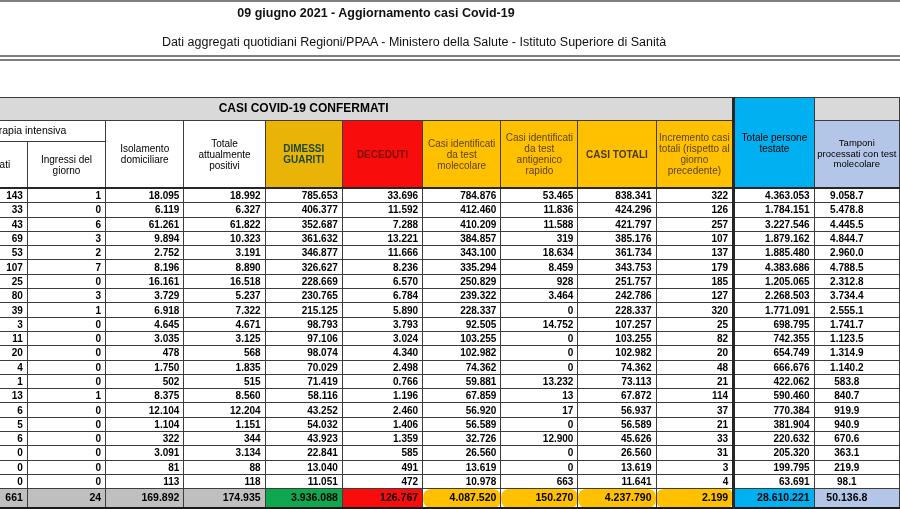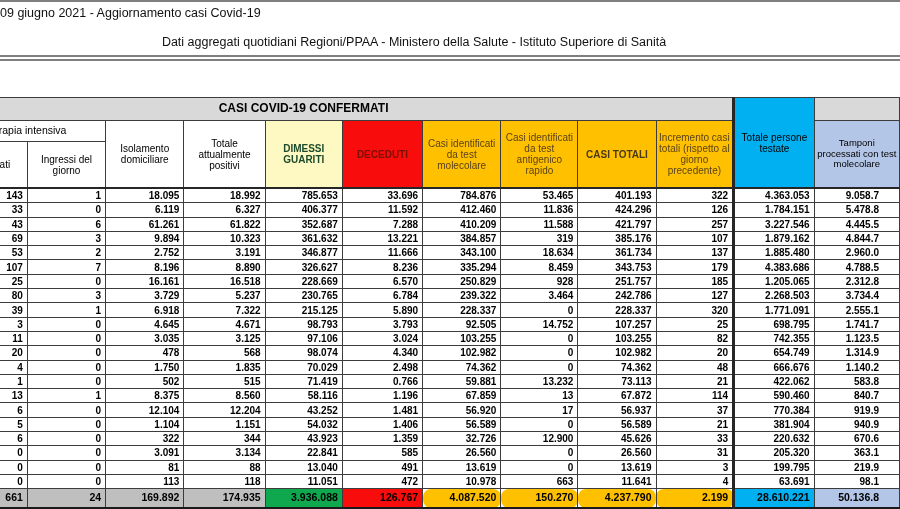--- a/index.html
+++ b/index.html
@@ -1,49 +1,49 @@
 <!DOCTYPE html>
 <html><head>
 <meta charset="utf-8">
 <style>
   html,body{margin:0;padding:0;background:#fff;}
   .frame{
     position:relative;width:900px;height:509px;overflow:hidden;background:#fff;
     font-family:"Liberation Sans",sans-serif;color:#000;
   }
   .topline{position:absolute;top:0;left:0;width:900px;height:2px;background:#7f7f7f;}
-  .title1{position:absolute;top:6px;left:0;width:752px;font-size:12.5px;font-weight:400;color:#111;}
+  .title1{position:absolute;top:6px;left:0;width:752px;text-align:center;font-size:12.5px;font-weight:700;color:#111;}
   .title2{position:absolute;top:35px;left:0;width:828px;text-align:center;font-size:12.5px;font-weight:400;color:#111;}
   .rule{position:absolute;top:55px;left:0;width:900px;height:2px;border-top:2px solid #7f7f7f;border-bottom:2px solid #7f7f7f;}
   .tablewrap{position:absolute;top:97px;left:-52px;}
   table{border-collapse:collapse;table-layout:fixed;}
   td{border:1px solid #3c3c3c;font-size:10px;line-height:1.1;white-space:nowrap;overflow:hidden;
      text-align:right;padding:0 4px 0 0;height:13.3px;font-weight:600;background:#fff;}
   thead td{white-space:normal;text-align:center;padding:1px 2px;font-weight:400;}
   td.band{background:#d9d9d9;font-weight:700;font-size:12px;height:20px;padding-right:76px;border-bottom:1px solid #3c3c3c;}
   td.graytop{background:#d9d9d9;height:20px;}
   td.groupti{height:18px;font-size:10.5px;}
   td.sub{height:43px;font-size:10px;}
   td.h2{font-size:10px;}
-  td.green{background:#fef9c3;color:#1c4a2b;font-weight:700;}
+  td.green{background:#eab308;color:#1c4a2b;font-weight:700;}
   td.red{background:#f90c0c;color:#7c0f06;font-weight:700;}
   td.yellow{background:#ffc000;color:#5b4318;}
   td.yellowb{background:#ffc000;color:#4a3a1a;font-weight:600;}
   td.cyan{background:#00b0f0;color:#000;}
   td.peri{background:#b4c6e7;color:#000;font-size:9.5px;}
   td.thickL{border-left:3px solid #262626;}
   tbody tr:first-child td{border-top:2px solid #262626;}
   tr.total td{font-weight:700;font-size:10.5px;height:18px;border-top:1px solid #262626;border-bottom:2px solid #1a1a1a;}
   tr.total td.tc-gray{background:#bfbfbf;}
   tr.total td.tc-green{background:#0fa84e;color:#000;}
   tr.total td.tc-red{background:#f90c0c;color:#000;}
   tr.total td.tc-yellow{background:#ffc000;color:#000;border-radius:8px;}
   tr.total td.tc-cyan{background:#00b0f0;color:#000;}
   tr.total td.tc-peri{background:#b4c6e7;color:#000;}
-  td.fragcol{padding-right:20px;}
+  td.fragcol{padding-right:20px;text-align:center;}
 </style>
 </head>
 <body>
 
 <div class="frame">
   <div class="topline"></div>
   <div class="title1">09 giugno 2021 - Aggiornamento casi Covid-19</div>
   <div class="title2">Dati aggregati quotidiani Regioni/PPAA - Ministero della Salute - Istituto Superiore di Sanità</div>
   <div class="rule"></div>
 
@@ -89,21 +89,21 @@
       <tbody>
           <tr>
             <td>143</td>
             <td>1</td>
             <td>18.095</td>
             <td>18.992</td>
             <td>785.653</td>
             <td>33.696</td>
             <td>784.876</td>
             <td>53.465</td>
-            <td>401.193</td>
+            <td>838.341</td>
             <td>322</td>
             <td class="thickL">4.363.053</td>
             <td class="fragcol">9.058.7</td>
           </tr>
           <tr>
             <td>33</td>
             <td>0</td>
             <td>6.119</td>
             <td>6.327</td>
             <td>406.377</td>
@@ -296,21 +296,21 @@
             <td>114</td>
             <td class="thickL">590.460</td>
             <td class="fragcol">840.7</td>
           </tr>
           <tr>
             <td>6</td>
             <td>0</td>
             <td>12.104</td>
             <td>12.204</td>
             <td>43.252</td>
-            <td>1.481</td>
+            <td>2.460</td>
             <td>56.920</td>
             <td>17</td>
             <td>56.937</td>
             <td>37</td>
             <td class="thickL">770.384</td>
             <td class="fragcol">919.9</td>
           </tr>
           <tr>
             <td>5</td>
             <td>0</td>

